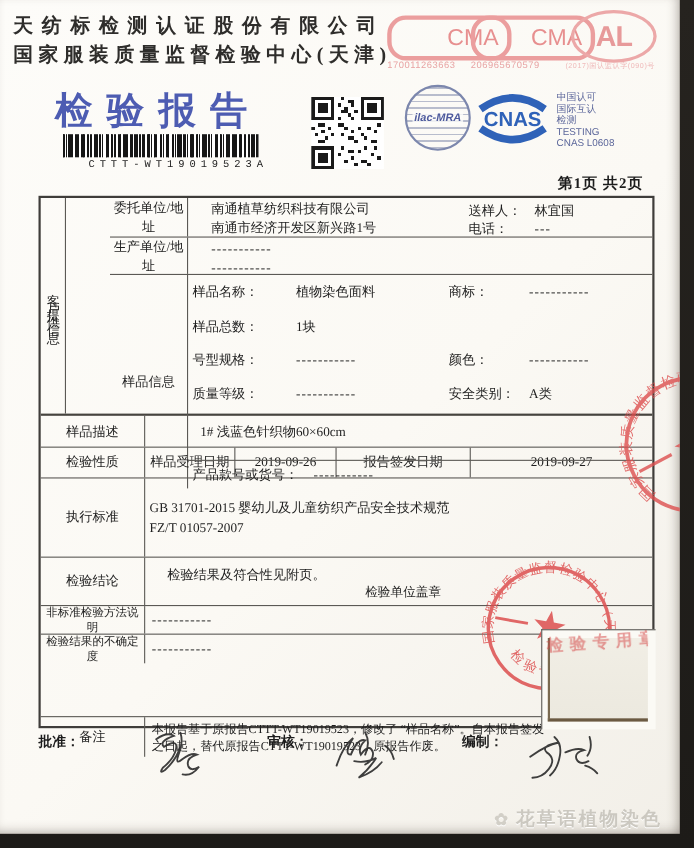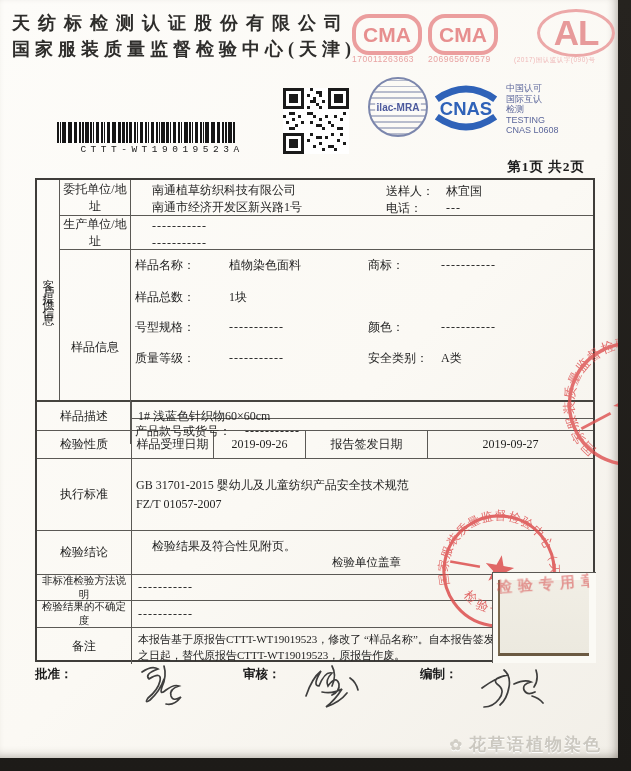--- a/index.html
+++ b/index.html
@@ -16,58 +16,58 @@
   .title{left:50px;top:78px;font-size:34px;font-weight:bold;color:#4d5cb2;letter-spacing:13px;white-space:nowrap;}
   .barcode{left:57px;top:122px;width:178px;height:21px;background-color:#fff;
     background-image:
       repeating-linear-gradient(90deg,#161616 0 2px,rgba(0,0,0,0) 2px 3px,#161616 3px 4px,rgba(0,0,0,0) 4px 6px,#161616 6px 9px,rgba(0,0,0,0) 9px 11px),
       repeating-linear-gradient(90deg,#161616 0 1px,rgba(0,0,0,0) 1px 5px,#161616 5px 6px,rgba(0,0,0,0) 6px 13px);}
   .barcode-text{left:57px;top:144px;width:178px;text-align:center;font-family:"Liberation Mono","DejaVu Sans Mono",monospace;
     font-size:9.5px;letter-spacing:4.5px;color:#222;white-space:nowrap;margin-left:16px;}
   .qr{left:283px;top:88px;}
   
   .cma{width:62px;height:33px;border:4px solid #eb9e9e;border-radius:17px;color:#e78f8f;display:flex;align-items:center;justify-content:center;
-       font-size:21px;font-weight:bold;font-family:"Liberation Sans",sans-serif;}
+       font-size:21px;font-weight:normal;font-family:"Liberation Sans",sans-serif;padding-left:43px;}
   .cma1{left:352px;top:14px;} .cma2{left:428px;top:14px;}
   .certnum{font-size:8.5px;color:#e8a3a3;letter-spacing:.5px;font-family:Liberation Sans, sans-serif;white-space:nowrap;}
   .num1{left:352px;top:54px;} .num2{left:428px;top:54px;}
-  .cal{left:537px;top:9px;width:72px;height:42px;border:3.5px solid #eca8a8;border-radius:50%;color:#e79a9a;
-       display:flex;align-items:center;justify-content:center;font-size:35px;font-weight:bold;font-family:"Liberation Sans",sans-serif;letter-spacing:-1px;}
+  .cal{left:519px;top:9px;width:72px;height:42px;border:3.5px solid #eca8a8;border-radius:50%;color:#e79a9a;
+       display:flex;align-items:center;justify-content:center;font-size:26px;font-weight:bold;font-family:"Liberation Sans",sans-serif;letter-spacing:-1px;}
   .num3{left:514px;top:56px;font-size:6.5px;color:#efb9b9;}
   .ilac{left:368px;top:77px;width:56px;height:56px;border-radius:50%;border:2px solid #7c87ad;overflow:hidden;
-        background:repeating-linear-gradient(0deg,rgba(116,127,164,.5) 0 1.5px,rgba(0,0,0,0) 1.5px 6px);display:flex;align-items:center;justify-content:center;}
+        background:repeating-linear-gradient(0deg,rgba(116,127,164,.5) 0 1.5px,rgba(0,0,0,0) 1.5px 6px);display:flex;align-items:center;justify-content:center;font-style:italic;}
   .ilac span{background:rgba(252,252,250,.8);color:#4d5a9d;font-weight:bold;font-size:10px;font-family:"Liberation Sans",sans-serif;padding:1px 2px;white-space:nowrap;}
   .cnas{left:430px;top:84px;}
   .cnastxt{left:506px;top:83px;color:#5c679b;font-family:"Liberation Sans",sans-serif;font-size:9px;line-height:10.5px;white-space:nowrap;}
   .pageind{right:33px;top:158px;font-size:13.5px;color:#1d1d1d;font-weight:bold;letter-spacing:1px;}
   
   .rtable{left:35px;top:178px;width:560px;height:484px;border:2px solid #3f3d3a;box-sizing:border-box;color:#1e1e1e;font-size:12px;}
   .rtable,.rtable *{box-sizing:border-box;}
   .trow{display:flex;border-top:1px solid #5b5955;}
   .trow.first{border-top:none;}
   .lab{width:95px;min-width:95px;border-right:1px solid #5b5955;display:flex;align-items:center;justify-content:center;text-align:center;}
   .lab.small{font-size:10.5px;}
-  .tsec{display:flex;height:220px;}
+  .tsec{display:flex;height:196px;gap:40px;}
   .vcell{width:23px;min-width:23px;border-right:1px solid #5b5955;display:flex;align-items:center;justify-content:center;}
   .vtxt{writing-mode:vertical-rl;text-orientation:upright;letter-spacing:7px;font-size:12px;}
   .tsec-right{flex:1;display:flex;flex-direction:column;}
   .lab2{width:71px;min-width:71px;border-right:1px solid #5b5955;display:flex;align-items:center;justify-content:center;text-align:center;}
   .cell{flex:1;position:relative;}
   .r1{height:36px;} .r2{height:34px;border-top:1px solid #5b5955;} .r3{flex:1;border-top:1px solid #5b5955;display:flex;}
   .lines{padding:2px 0 0 21px;line-height:16.5px;}
   .rightblk{position:absolute;left:255px;top:3px;line-height:16.5px;}
   .rb{display:flex;} .rb .rlab{width:60px;}
   .subcol{flex:1;display:flex;flex-direction:column;}
   .srow{position:relative;display:flex;align-items:center;padding-left:4px;}
   .s1{height:31px;} .s2{height:32px;} .s3{height:29px;} .s4{height:32px;} .s5{height:26px;border-top:1px solid #5b5955;margin-top:44px;}
   .sl{width:94px;min-width:94px;}
   .sr{position:absolute;left:237px;display:flex;align-items:center;}
   .srl{width:73px;min-width:73px;}
-  .r4{height:30px;} .r4{border-top:2px solid #46443f;}
-  .r5{height:28px;} .r6{height:72px;} .r7{height:44px;} .r8{height:26px;} .r9{height:27px;} .r10{height:37px;}
+  .r4{height:30px;gap:44px;} .r4{border-top:2px solid #46443f;}
+  .r5{height:28px;} .r6{height:72px;} .r7{height:44px;} .r8{height:26px;} .r9{height:27px;} .r10{height:37px;margin-top:48px;}
   .c-mid{border-right:1px solid #5b5955;display:flex;align-items:center;justify-content:center;text-align:center;} .cw2{width:82px;} .cw3{width:92px;} .cw4{width:122px;}
   .cdate{flex:1;display:flex;align-items:center;justify-content:center;}
   .v-pad{display:flex;align-items:center;padding-left:6px;}
   .std{display:flex;flex-direction:column;justify-content:center;padding-left:4px;line-height:19px;}
   .concl-val{position:absolute;left:20px;top:7px;}
   .seal-note{position:absolute;left:200px;bottom:4px;font-size:11.5px;}
   .entrust{display:flex;align-items:center;padding-left:4px;border-right:1px solid #5b5955;width:84px;min-width:84px;}
   .remark-val{padding:4px 0 0 6px;width:366px;font-size:11px;line-height:15.5px;}
   
   .flab{font-size:12.5px;font-weight:bold;color:#1c1c1c;}
@@ -89,20 +89,21 @@
   .dash{letter-spacing:1px;}
 </style>
 </head>
 <body>
 
 <div class="photo">
   <div class="paper">
 
     <div class="abs co1">天纺标检测认证股份有限公司</div>
     <div class="abs co2">国家服装质量监督检验中心(天津)</div>
+    <div class="abs title">检验报告</div>
     <div class="abs barcode"></div>
     <div class="abs barcode-text">CTTT-WT19019523A</div>
 
     <svg class="abs qr" width="66" height="66" viewBox="0 0 22 22" shape-rendering="crispEdges">
       <rect x="0" y="0" width="22" height="22" fill="#ffffff"></rect>
       <g fill="#1a1a1a">
         <rect x="0" y="0" width="7" height="7"></rect>
           <rect x="15" y="0" width="7" height="7"></rect>
           <rect x="0" y="15" width="7" height="7"></rect>
         <rect x="1" y="1" width="5" height="5" fill="#fff"></rect>

